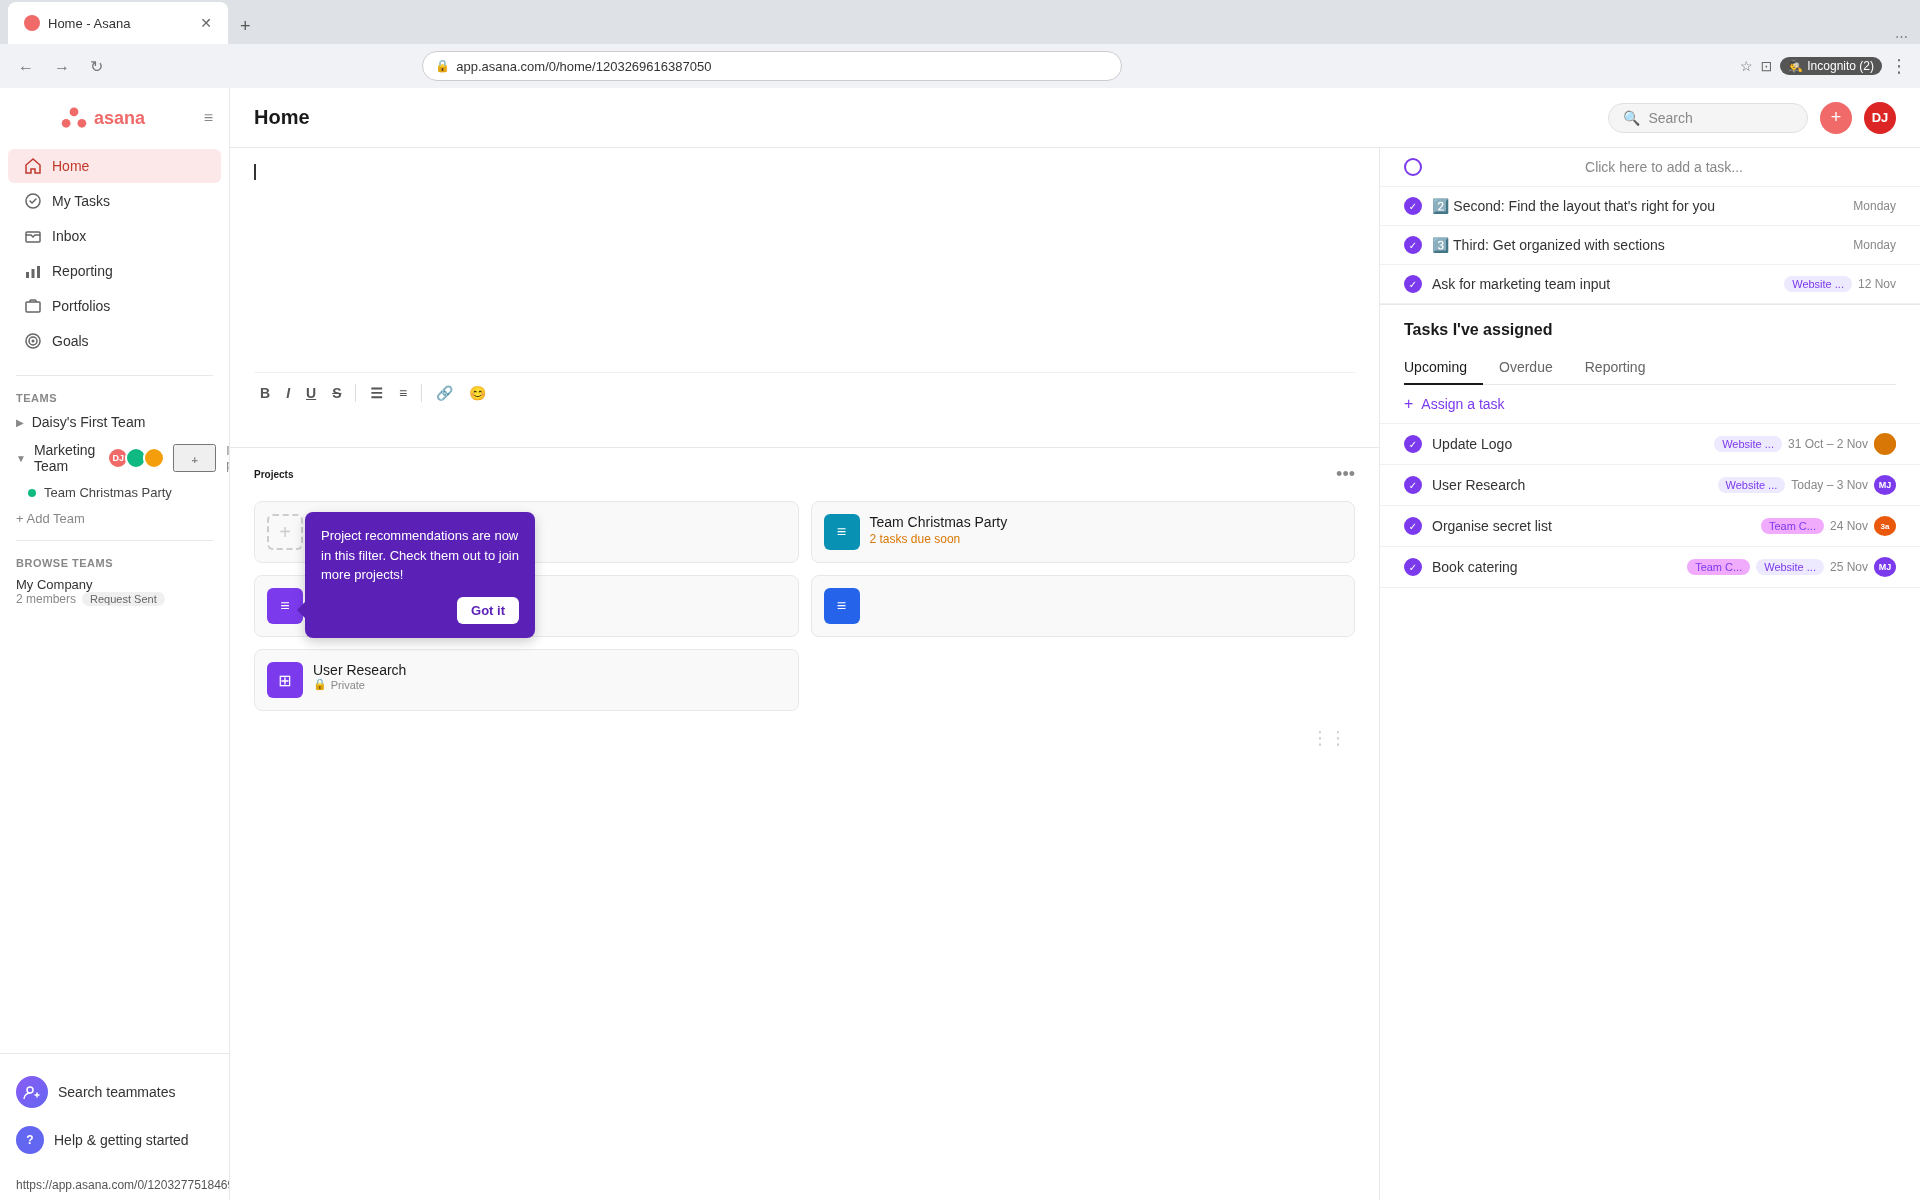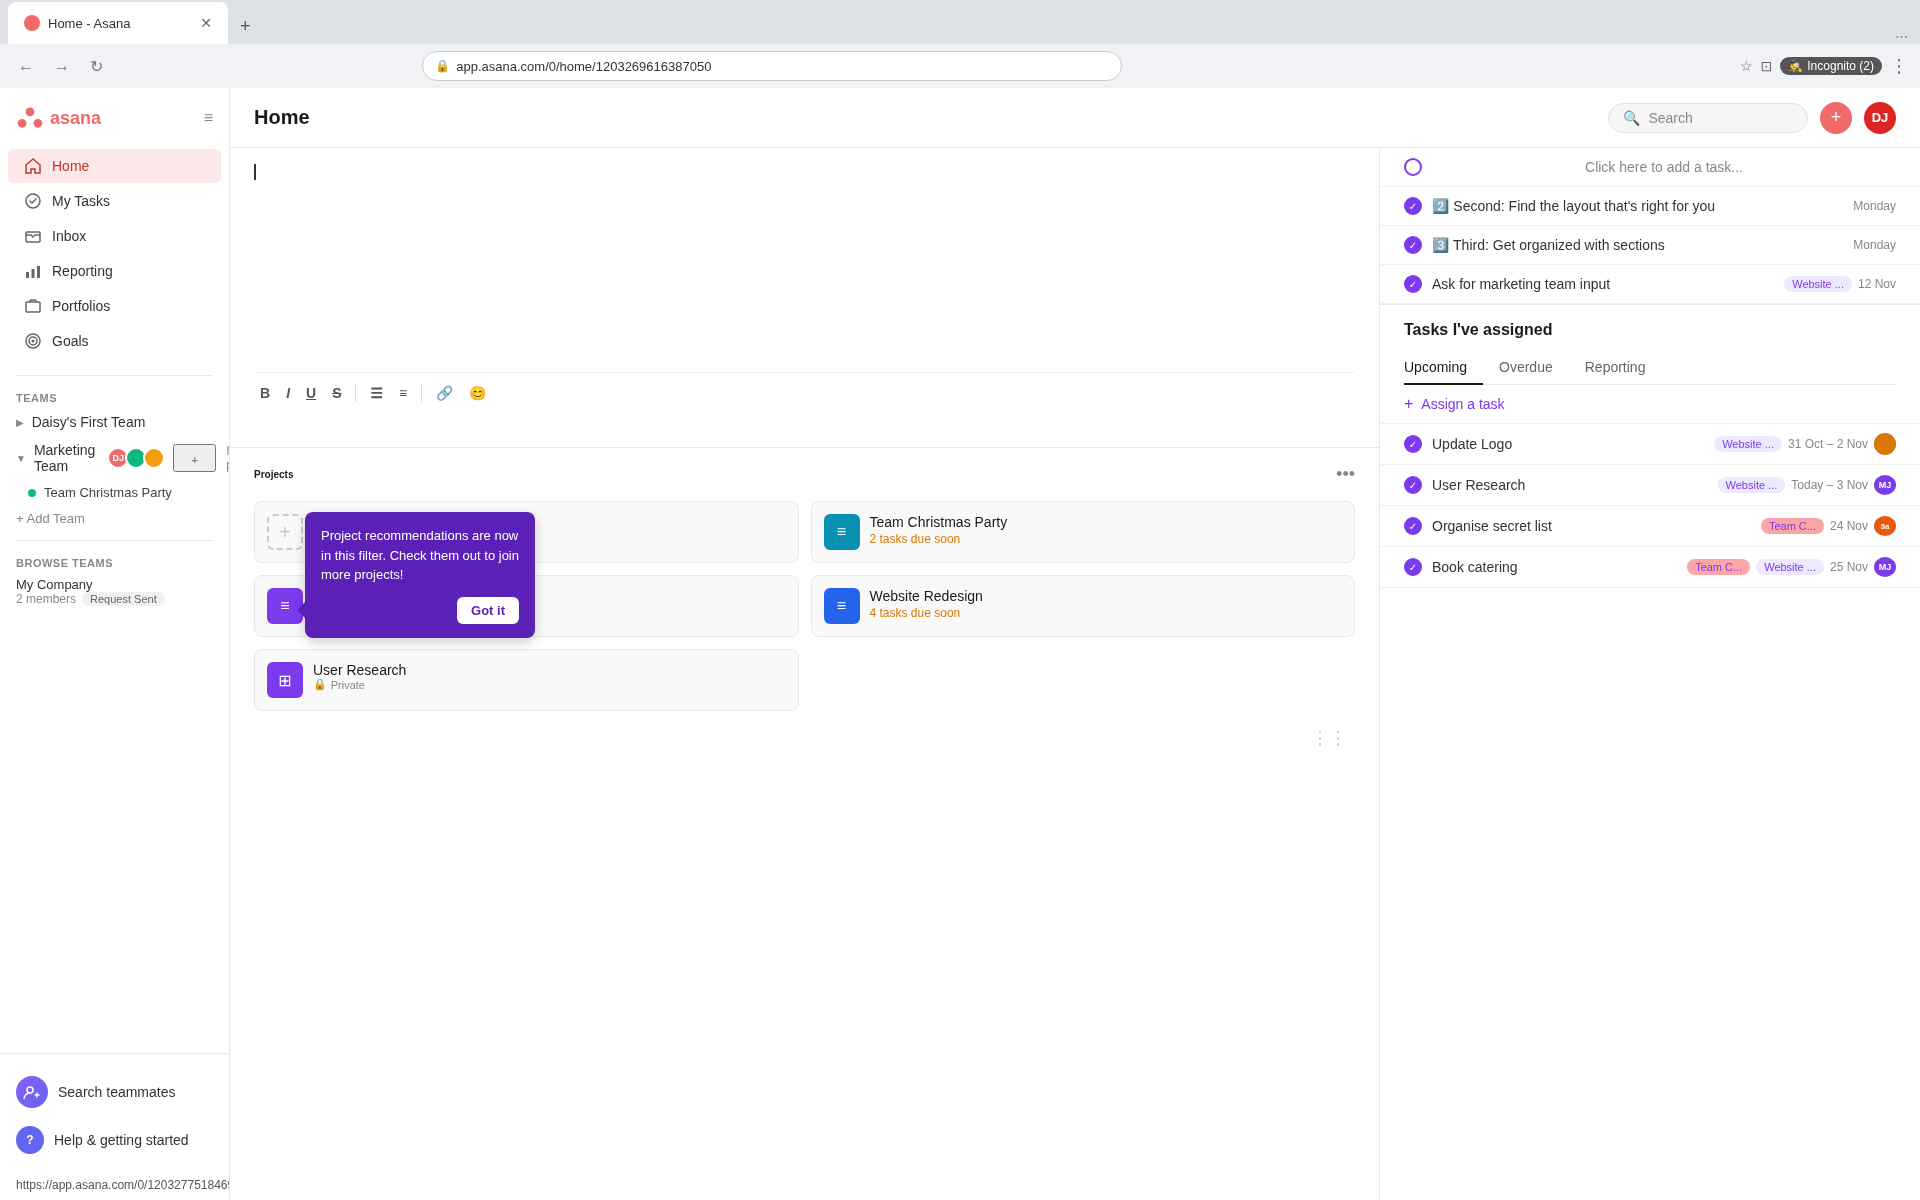--- a/index.html
+++ b/index.html
@@ -17,21 +17,21 @@
     .address-bar { flex: 1; background: #fff; border: 1px solid #ccc; border-radius: 20px; height: 30px; display: flex; align-items: center; padding: 0 12px; gap: 6px; font-size: 13px; color: #333; max-width: 700px; margin: 0 auto; }
     .address-bar-icon { color: #666; font-size: 12px; }
     .nav-right { display: flex; align-items: center; gap: 8px; margin-left: auto; color: #666; font-size: 14px; }
     .incognito-badge { background: #555; color: #fff; border-radius: 12px; padding: 2px 8px; font-size: 12px; display: flex; align-items: center; gap: 4px; }
 
     
     .app-layout { display: flex; flex: 1; overflow: hidden; }
 
     
     .sidebar { width: 230px; background: #fff; border-right: 1px solid #e8e8e8; display: flex; flex-direction: column; flex-shrink: 0; overflow-y: auto; }
-    .sidebar-logo { padding: 16px 16px 8px; display: flex; align-items: center; gap: 24px; }
+    .sidebar-logo { padding: 16px 16px 8px; display: flex; align-items: center; gap: 24px; margin-left: 44px; }
     .asana-logo { display: flex; align-items: center; gap: 6px; }
     .asana-logo-icon { width: 28px; height: 28px; }
     .asana-logo-text { font-size: 18px; font-weight: 600; color: #f06a6a; }
     .sidebar-toggle { margin-left: auto; color: #888; cursor: pointer; font-size: 16px; background: none; border: none; }
     .sidebar-nav { padding: 8px 0; }
     .sidebar-item { display: flex; align-items: center; gap: 10px; padding: 8px 16px; cursor: pointer; border-radius: 6px; margin: 1px 8px; font-size: 14px; color: #333; text-decoration: none; }
     .sidebar-item.active { background: #fce8e8; color: #c0392b; }
     .sidebar-item-icon { width: 18px; height: 18px; display: flex; align-items: center; justify-content: center; flex-shrink: 0; color: #666; }
     .sidebar-divider { height: 1px; background: #e8e8e8; margin: 8px 16px; }
     .sidebar-section-header { font-size: 11px; font-weight: 600; color: #888; padding: 8px 16px 4px; text-transform: uppercase; letter-spacing: 0.5px; display: flex; align-items: center; justify-content: space-between; }
@@ -119,21 +119,21 @@
     .tasks-tabs { display: flex; gap: 0; border-bottom: 1px solid #e8e8e8; }
     .tasks-tab { padding: 8px 16px; font-size: 14px; color: #666; cursor: pointer; border-bottom: 2px solid transparent; margin-bottom: -1px; }
     .tasks-tab.active { color: #1a1a1a; border-bottom-color: #1a1a1a; font-weight: 500; }
     .tasks-tab:first-child { padding-left: 0; }
     .assign-task-row { display: flex; align-items: center; gap: 8px; padding: 10px 24px; font-size: 14px; color: #7c3aed; cursor: pointer; border-bottom: 1px solid #f0f0f0; }
     .assigned-task { display: flex; align-items: center; gap: 10px; padding: 10px 24px; border-bottom: 1px solid #f0f0f0; font-size: 14px; cursor: pointer; }
     .assigned-task-name { flex: 1; color: #333; }
     .task-meta { display: flex; align-items: center; gap: 6px; }
     .tag-badge { font-size: 11px; border-radius: 12px; padding: 2px 8px; white-space: nowrap; }
     .tag-website { background: #ede9fe; color: #7c3aed; }
-    .tag-team { background: #fca5a5; color: #7c3aed; }
+    .tag-team { background: #f0abfc; color: #7c3aed; }
     .date-range { font-size: 12px; color: #888; }
     .user-avatar-sm { width: 22px; height: 20px; border-radius: 50%; display: flex; align-items: center; justify-content: center; font-size: 9px; font-weight: 600; color: #fff; flex-shrink: 0; }
   </style>
 </head>
 <body>
 
 <div class="browser-chrome">
   <div class="browser-tabs">
     <div class="browser-tab">
       <div class="favicon" style="background:#f06a6a;"></div>
@@ -379,24 +379,20 @@
             <div class="project-card">
               <div class="project-icon purple">≡</div>
               <div class="project-card-content">
                 <div class="project-card-name">Onboarding New Hire</div>
                 <div class="project-card-sub orange">2 tasks due soon</div>
               </div>
             </div>
 
             <div class="project-card">
               <div class="project-icon blue">≡</div>
-              <div class="project-card-content">
-                <div class="project-card-name">Website Redesign</div>
-                <div class="project-card-sub orange">4 tasks due soon</div>
-              </div>
             </div>
 
             <div class="project-card">
               <div class="project-icon purple" style="background:#7c3aed;">⊞</div>
               <div class="project-card-content">
                 <div class="project-card-name">User Research</div>
                 <div class="project-card-lock">
                   <span>🔒</span>
                   <span>Private</span>
                 </div>

